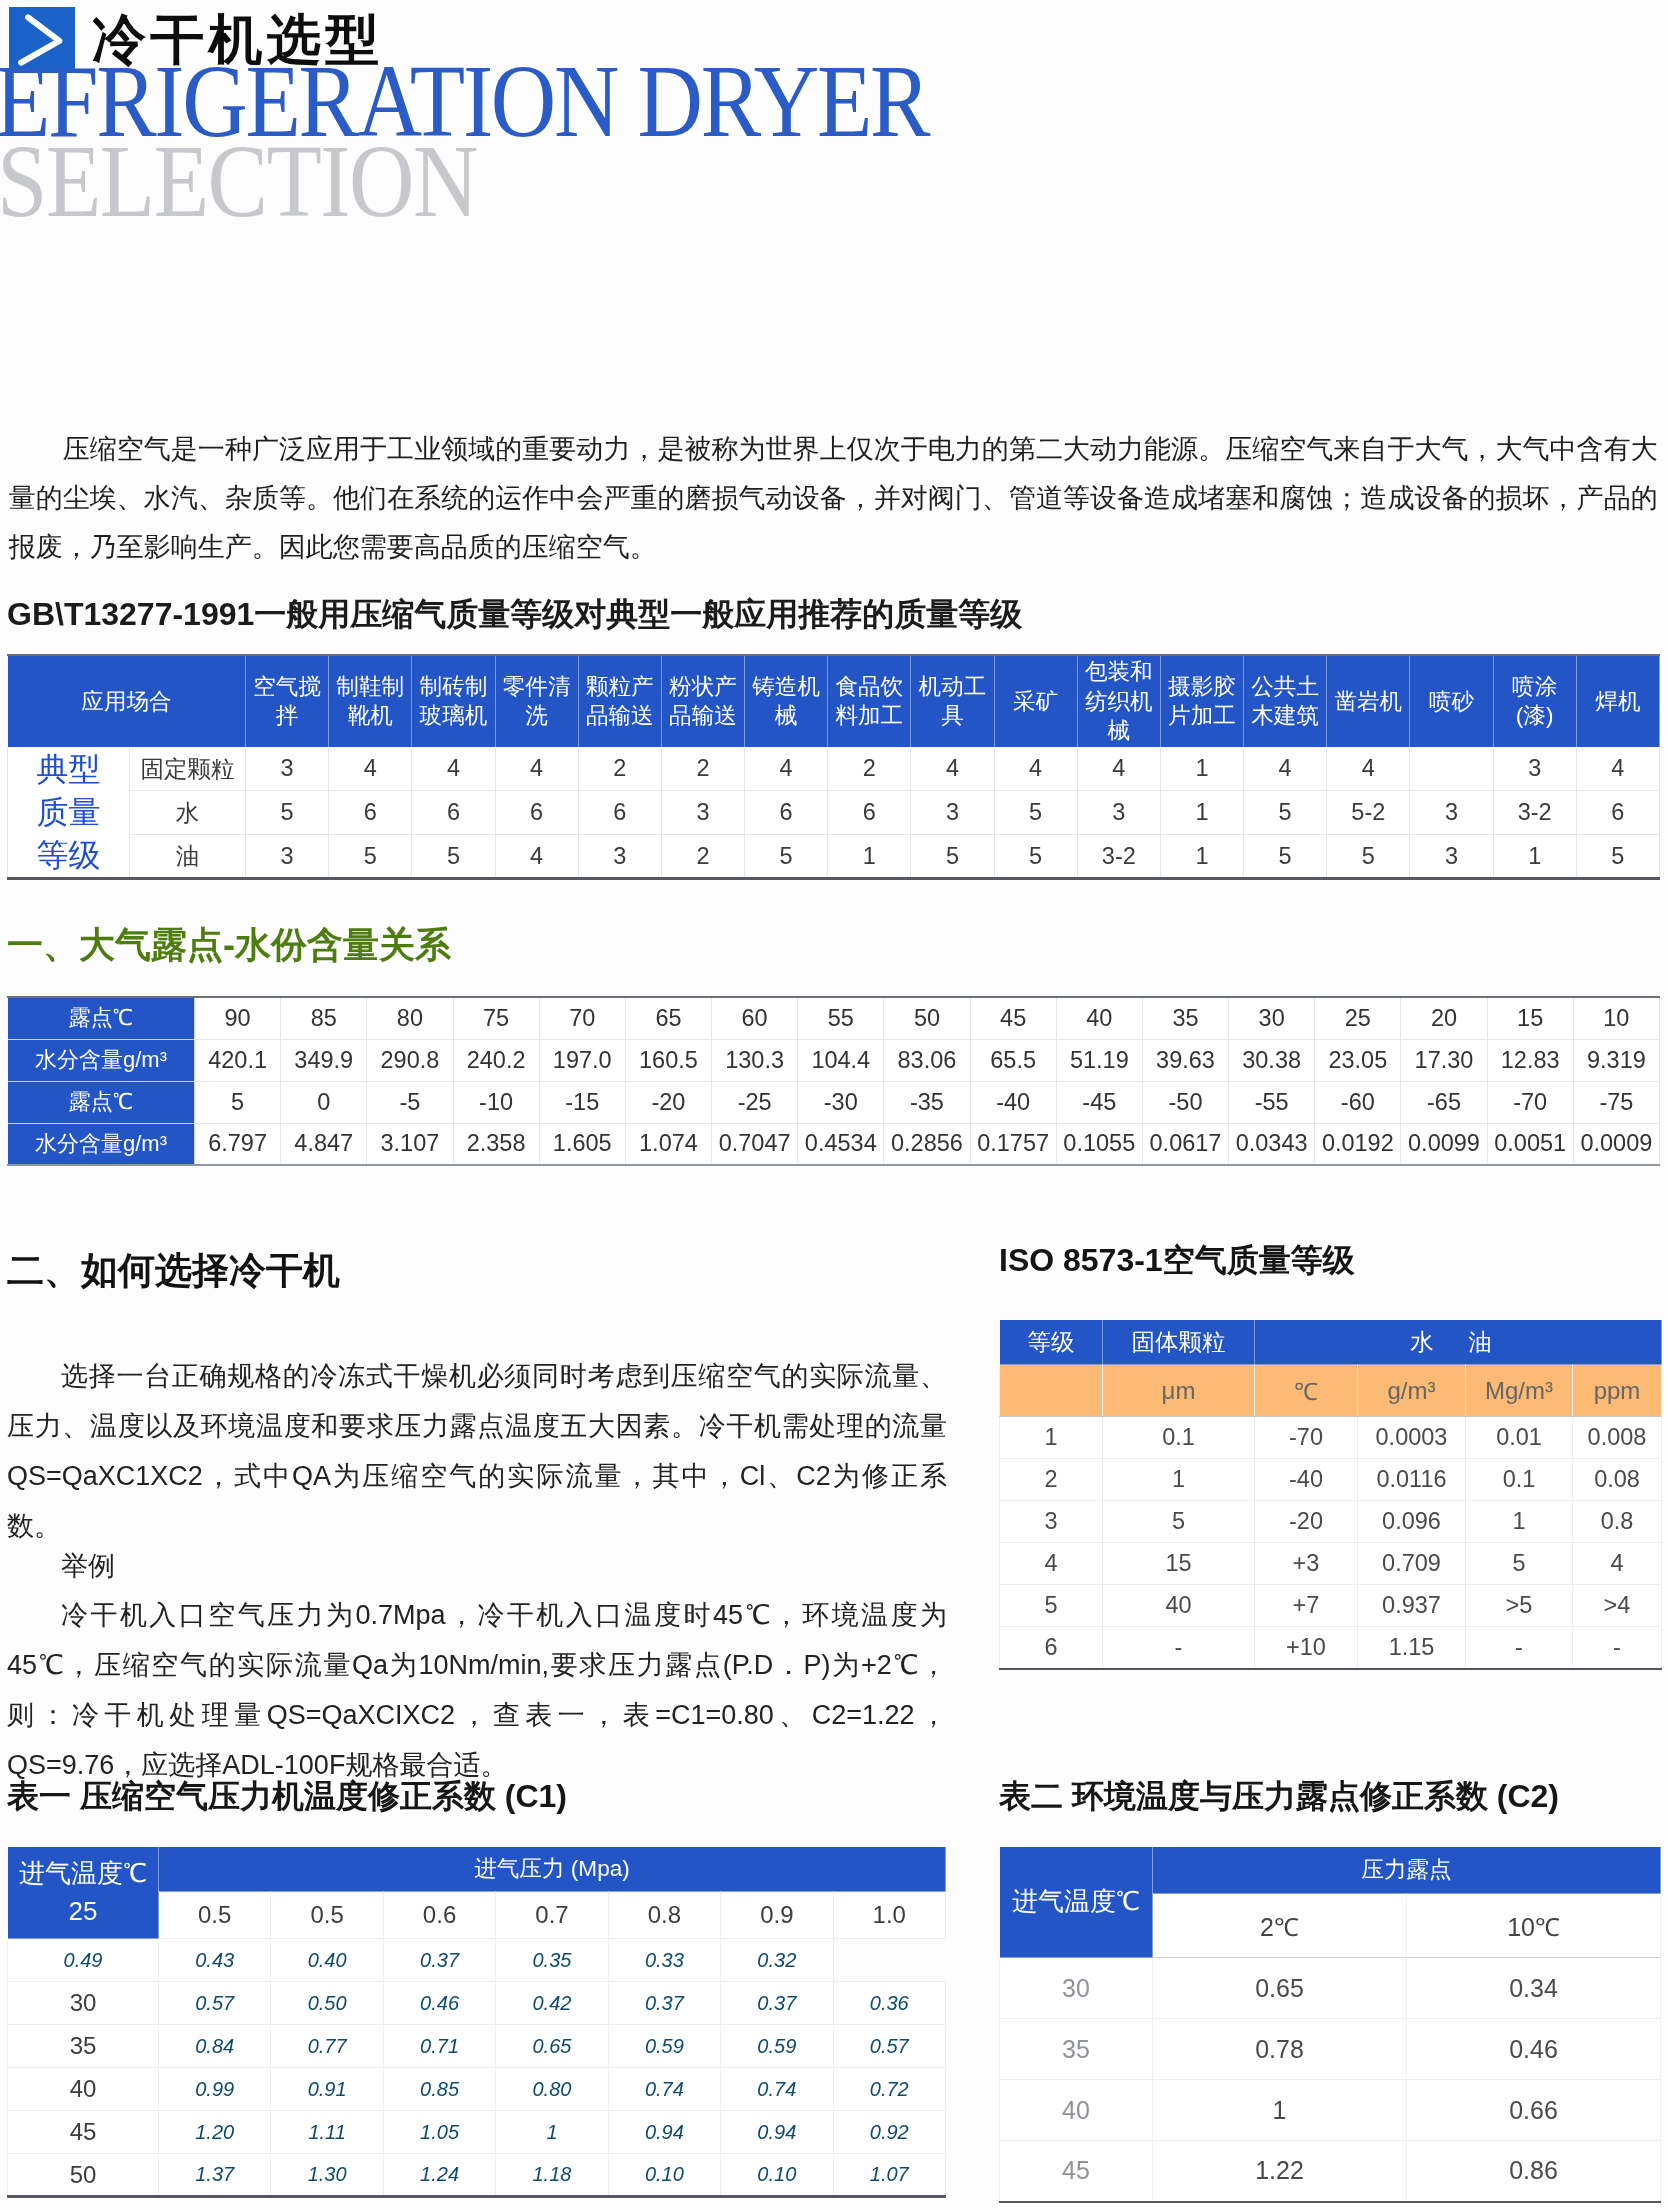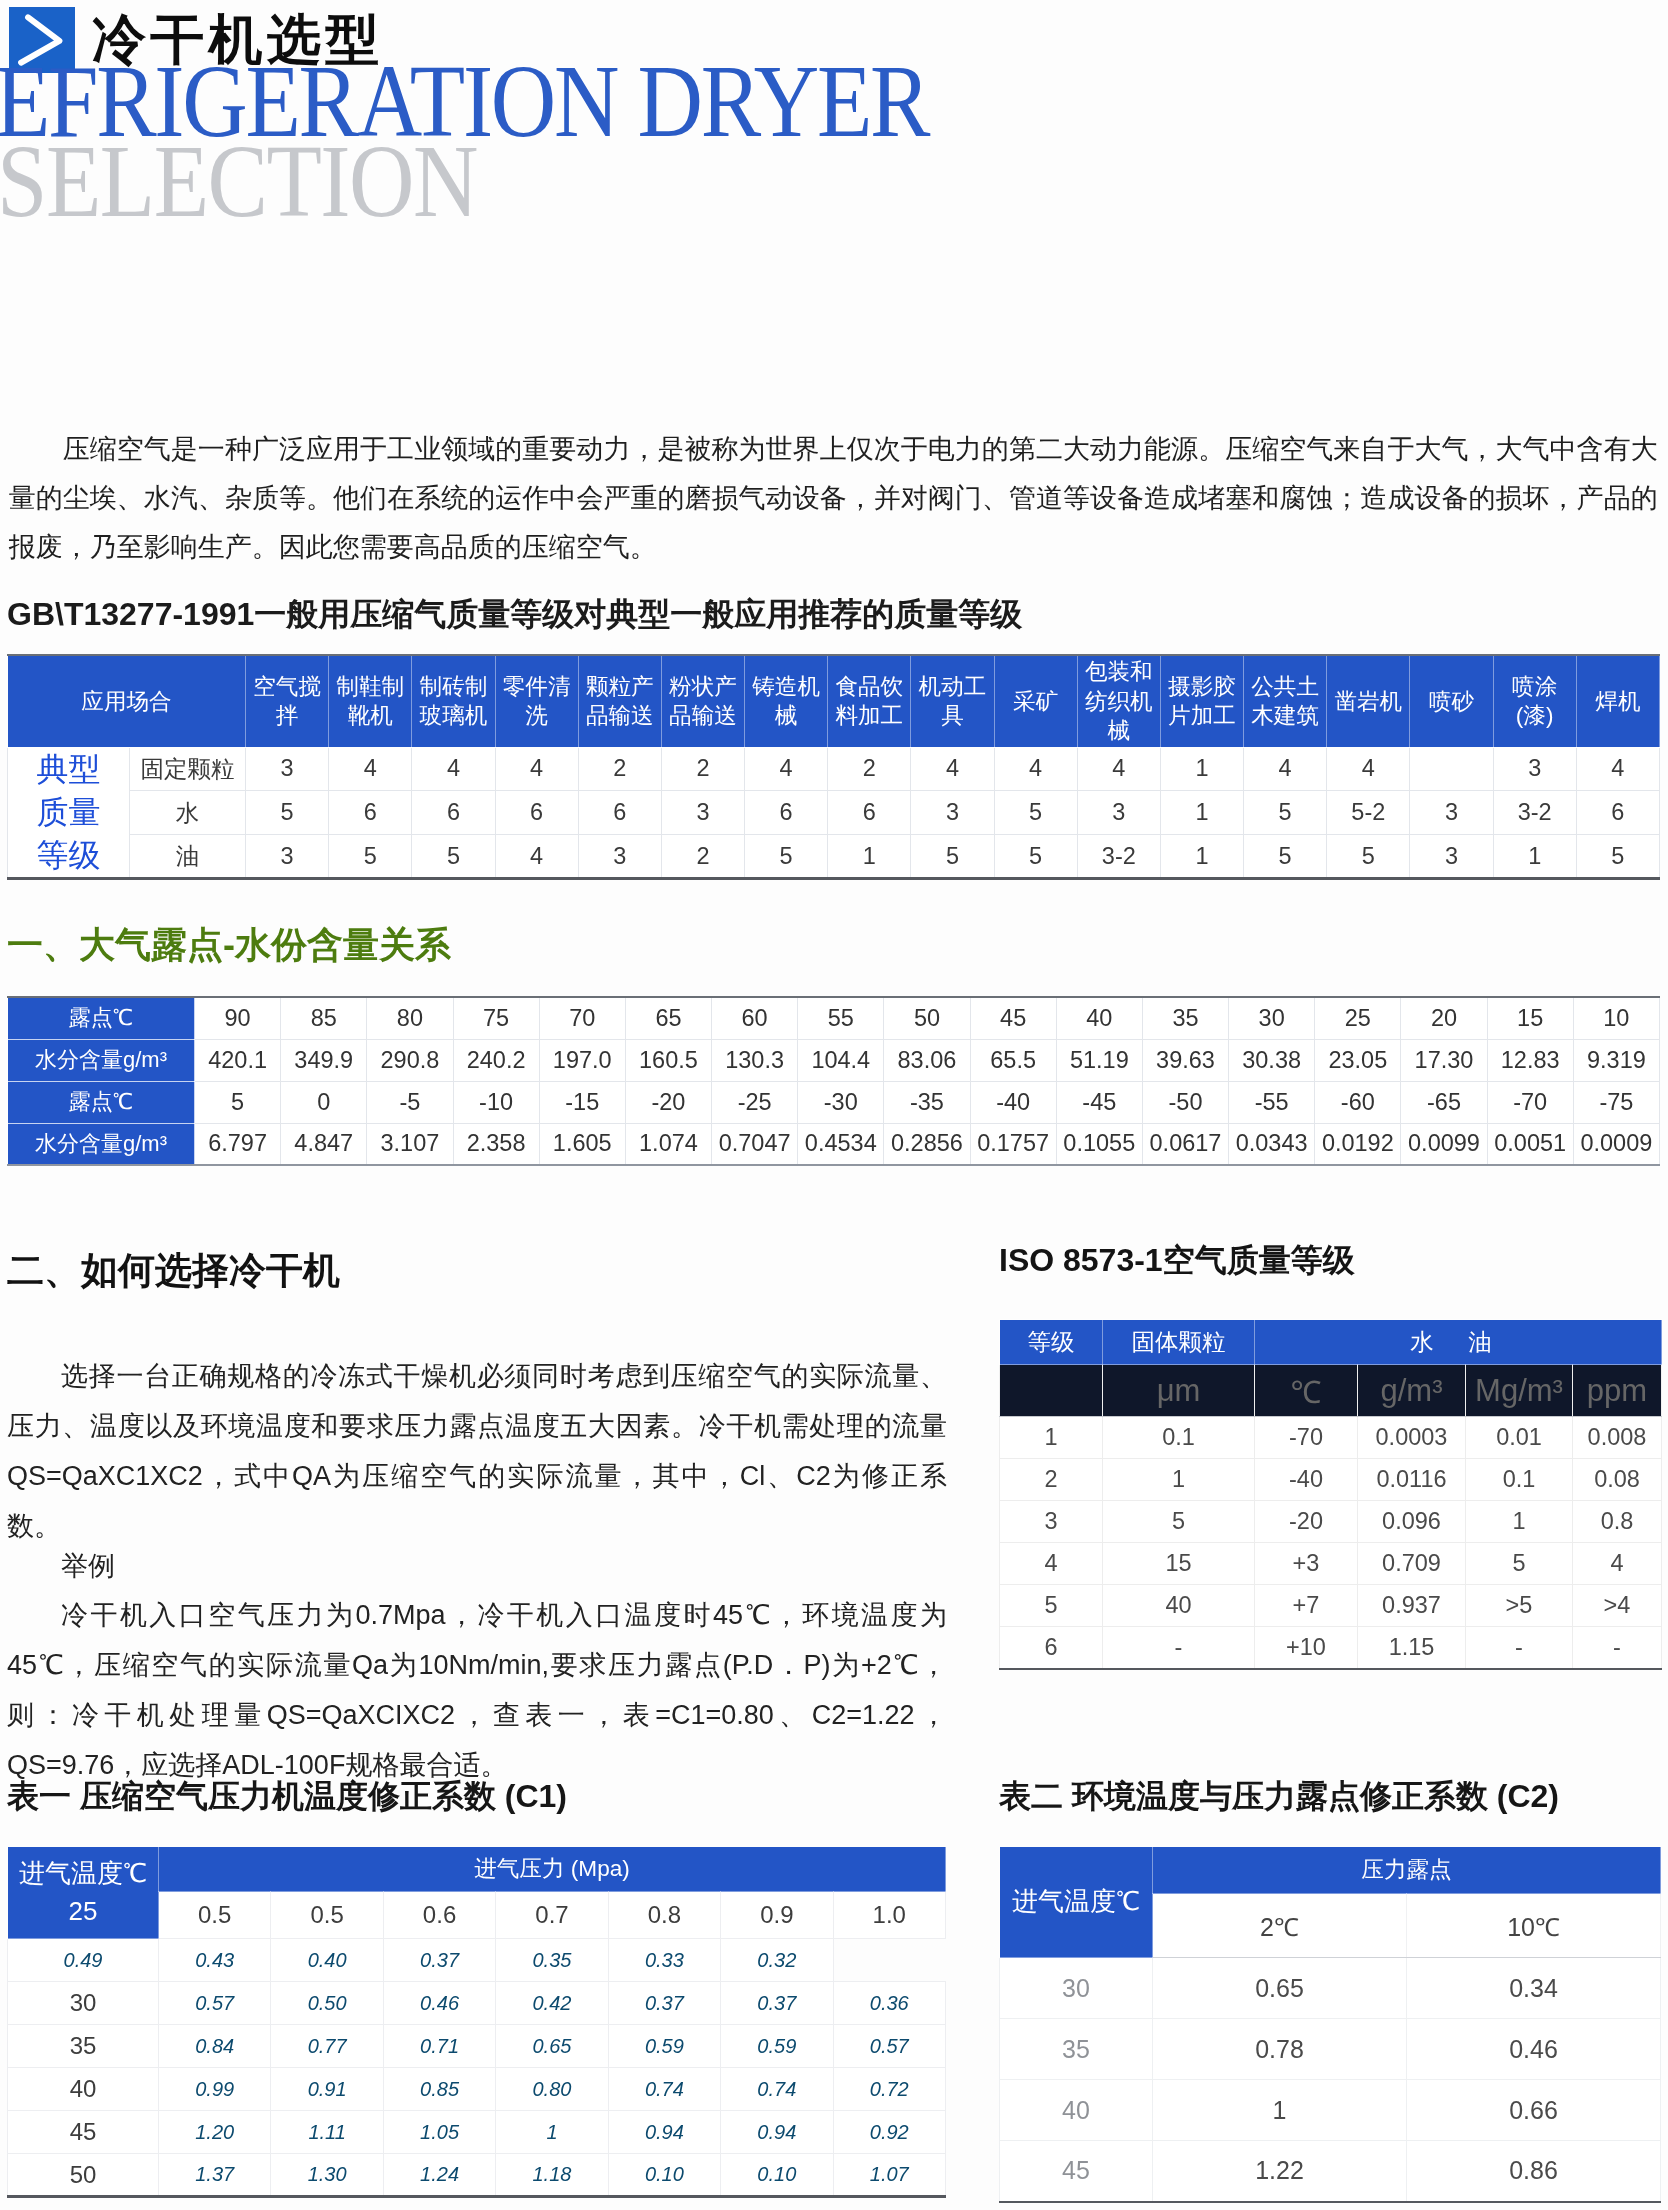--- a/index.html
+++ b/index.html
@@ -49,21 +49,21 @@
   .p2{top:1563px;text-indent:2em;}
 
   
   .h-iso{position:absolute;left:999px;top:1239px;font-size:32px;font-weight:700;color:#141414;}
   .iso{position:absolute;left:999px;top:1319px;width:660px;border-bottom:2.6px solid #55585e;}
   .iso tr.h1{height:45px;}
   .iso tr.units{height:52px;}
   .iso tbody tr{height:42px;}
   .iso .hblue{font-size:23.5px;}
   .iso .wo{letter-spacing:14px;}
-  .iso tr.units th{background:#0f172a;color:#666;font-size:31px;border:0.9px solid #f0f0f0;border-bottom:0.9px solid #c6c9ce;}
+  .iso tr.units th{background:#fdba74;color:#666;font-size:24px;border:0.9px solid #f0f0f0;border-bottom:0.9px solid #c6c9ce;}
   .iso tbody td{background:#fff;color:#4a4a4a;font-size:23.5px;border:0.9px solid #ededed;}
 
   
   .h-c1{position:absolute;left:7px;top:1775px;font-size:32px;font-weight:700;color:#161616;}
   .c1{position:absolute;left:7px;top:1846px;width:939px;border-bottom:3.5px solid #55585e;}
   .c1 tr.h1{height:45px;}
   .c1 tr.sub{height:47px;}
   .c1 tbody tr{height:43px;}
   .c1 .corner{font-size:26px;line-height:1.45;}
   .c1 tr.sub th{background:#fff;color:#3d3d3d;font-size:24px;border:0.9px solid #edeef1;}

